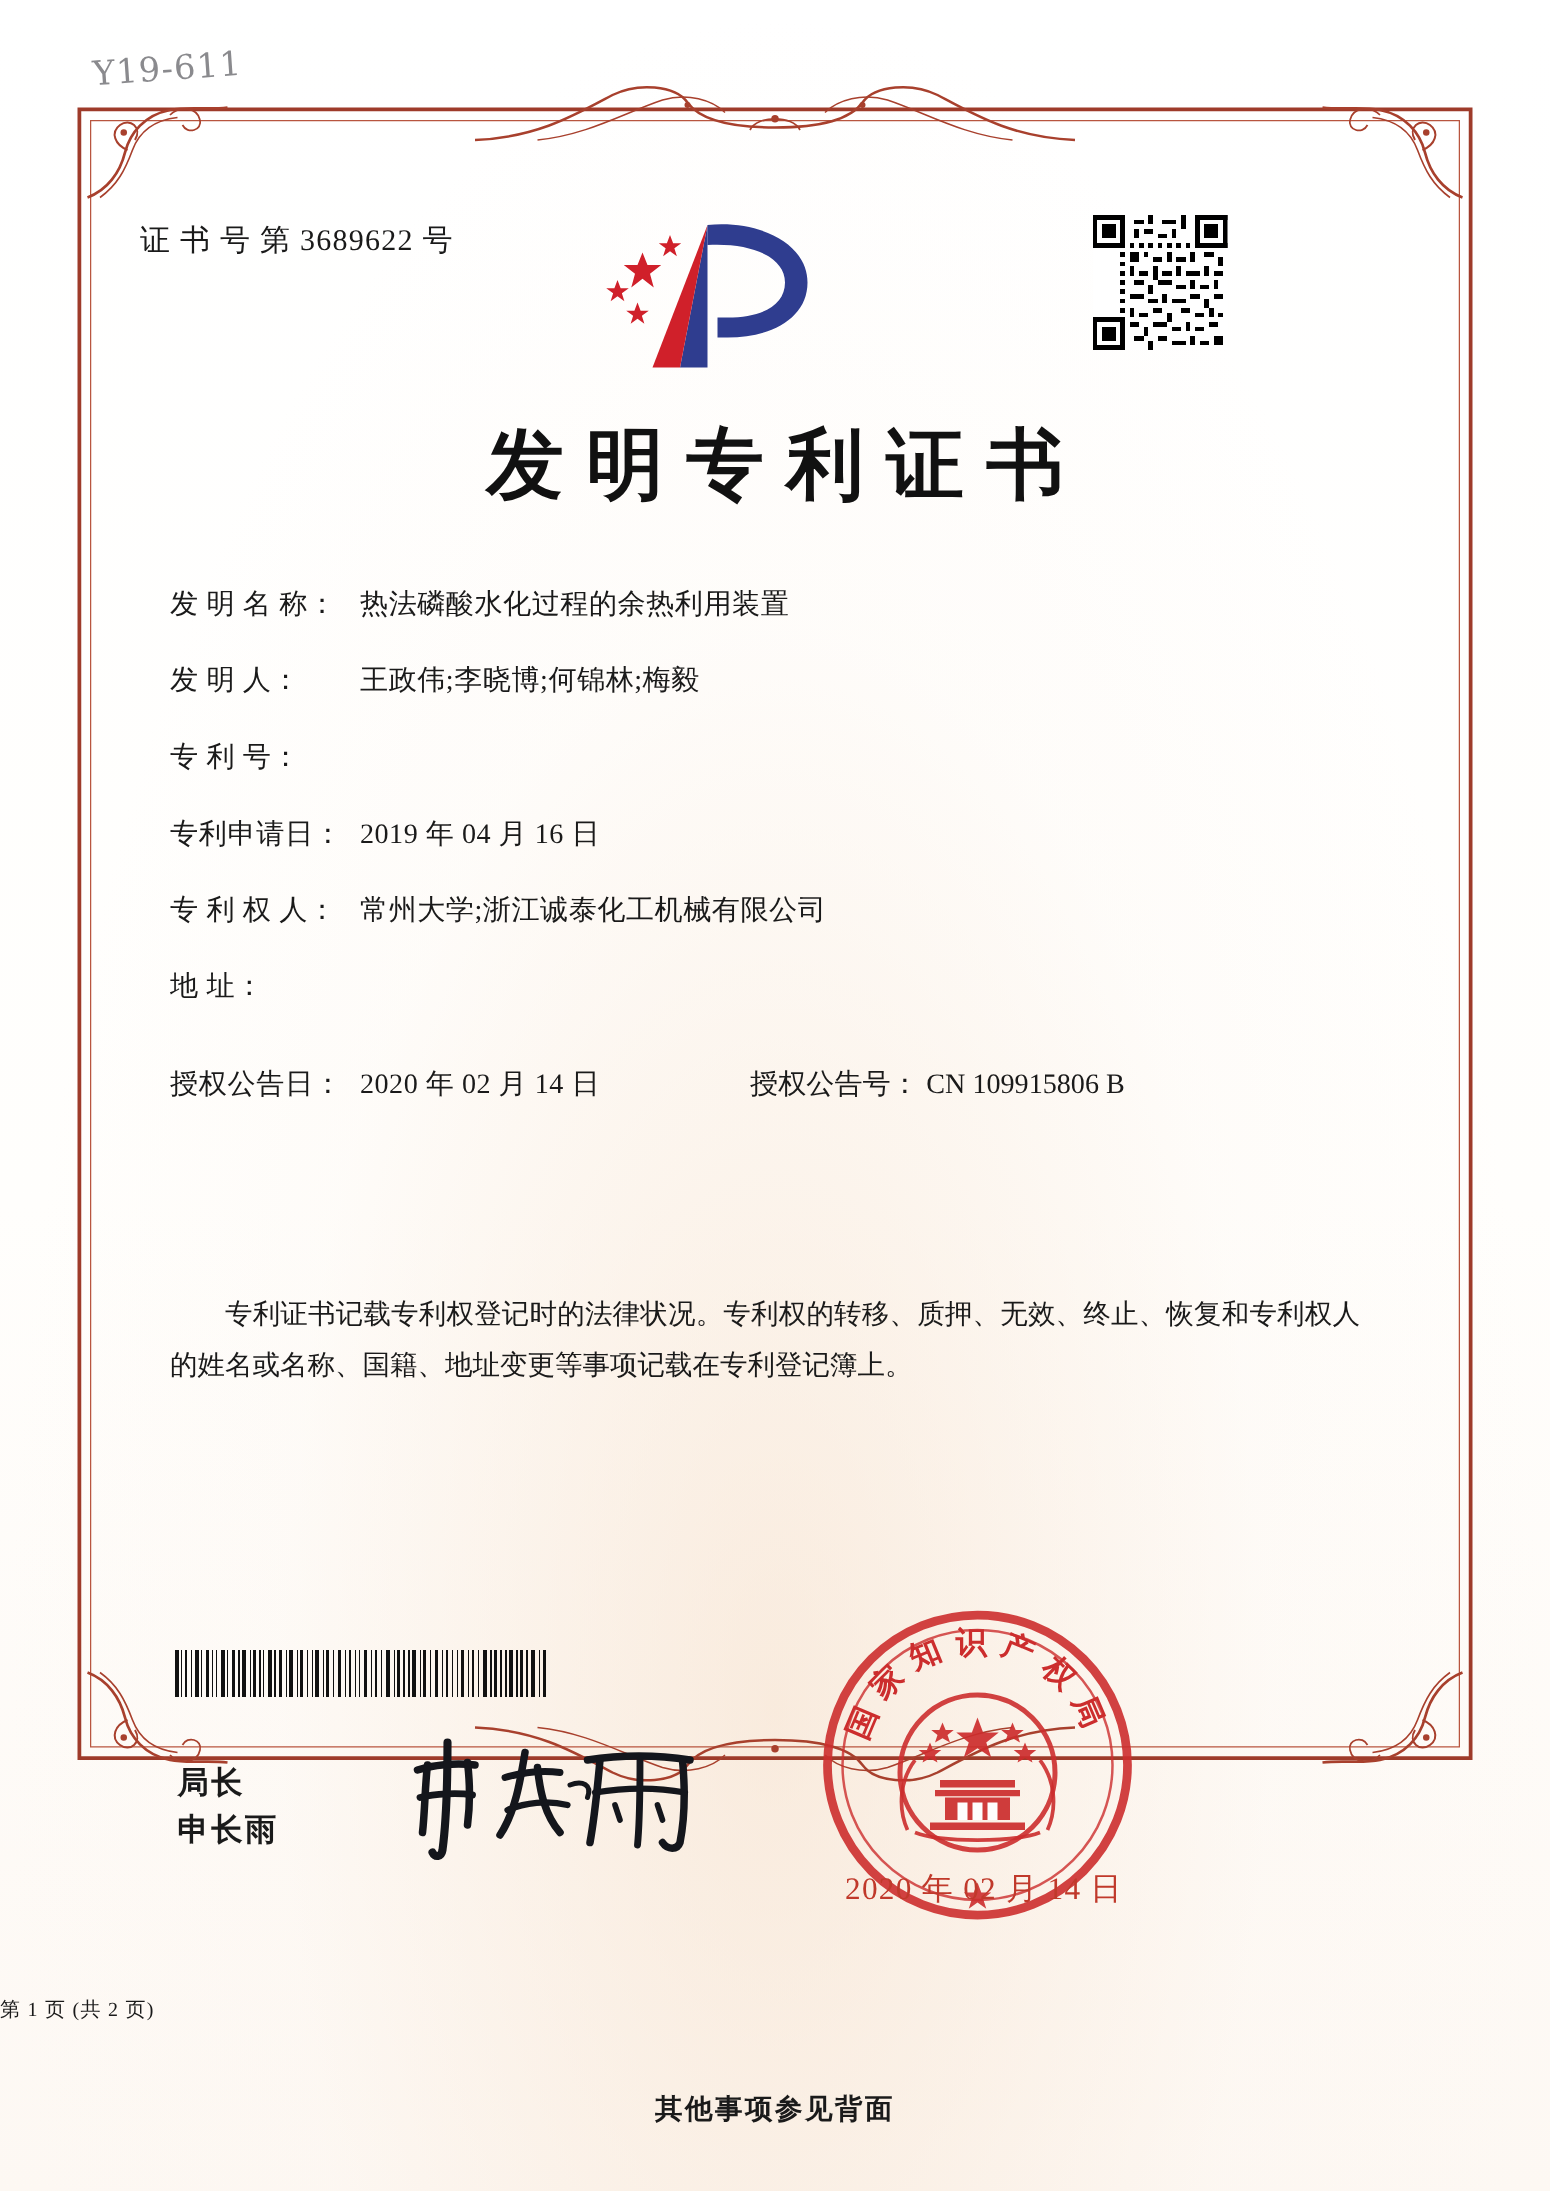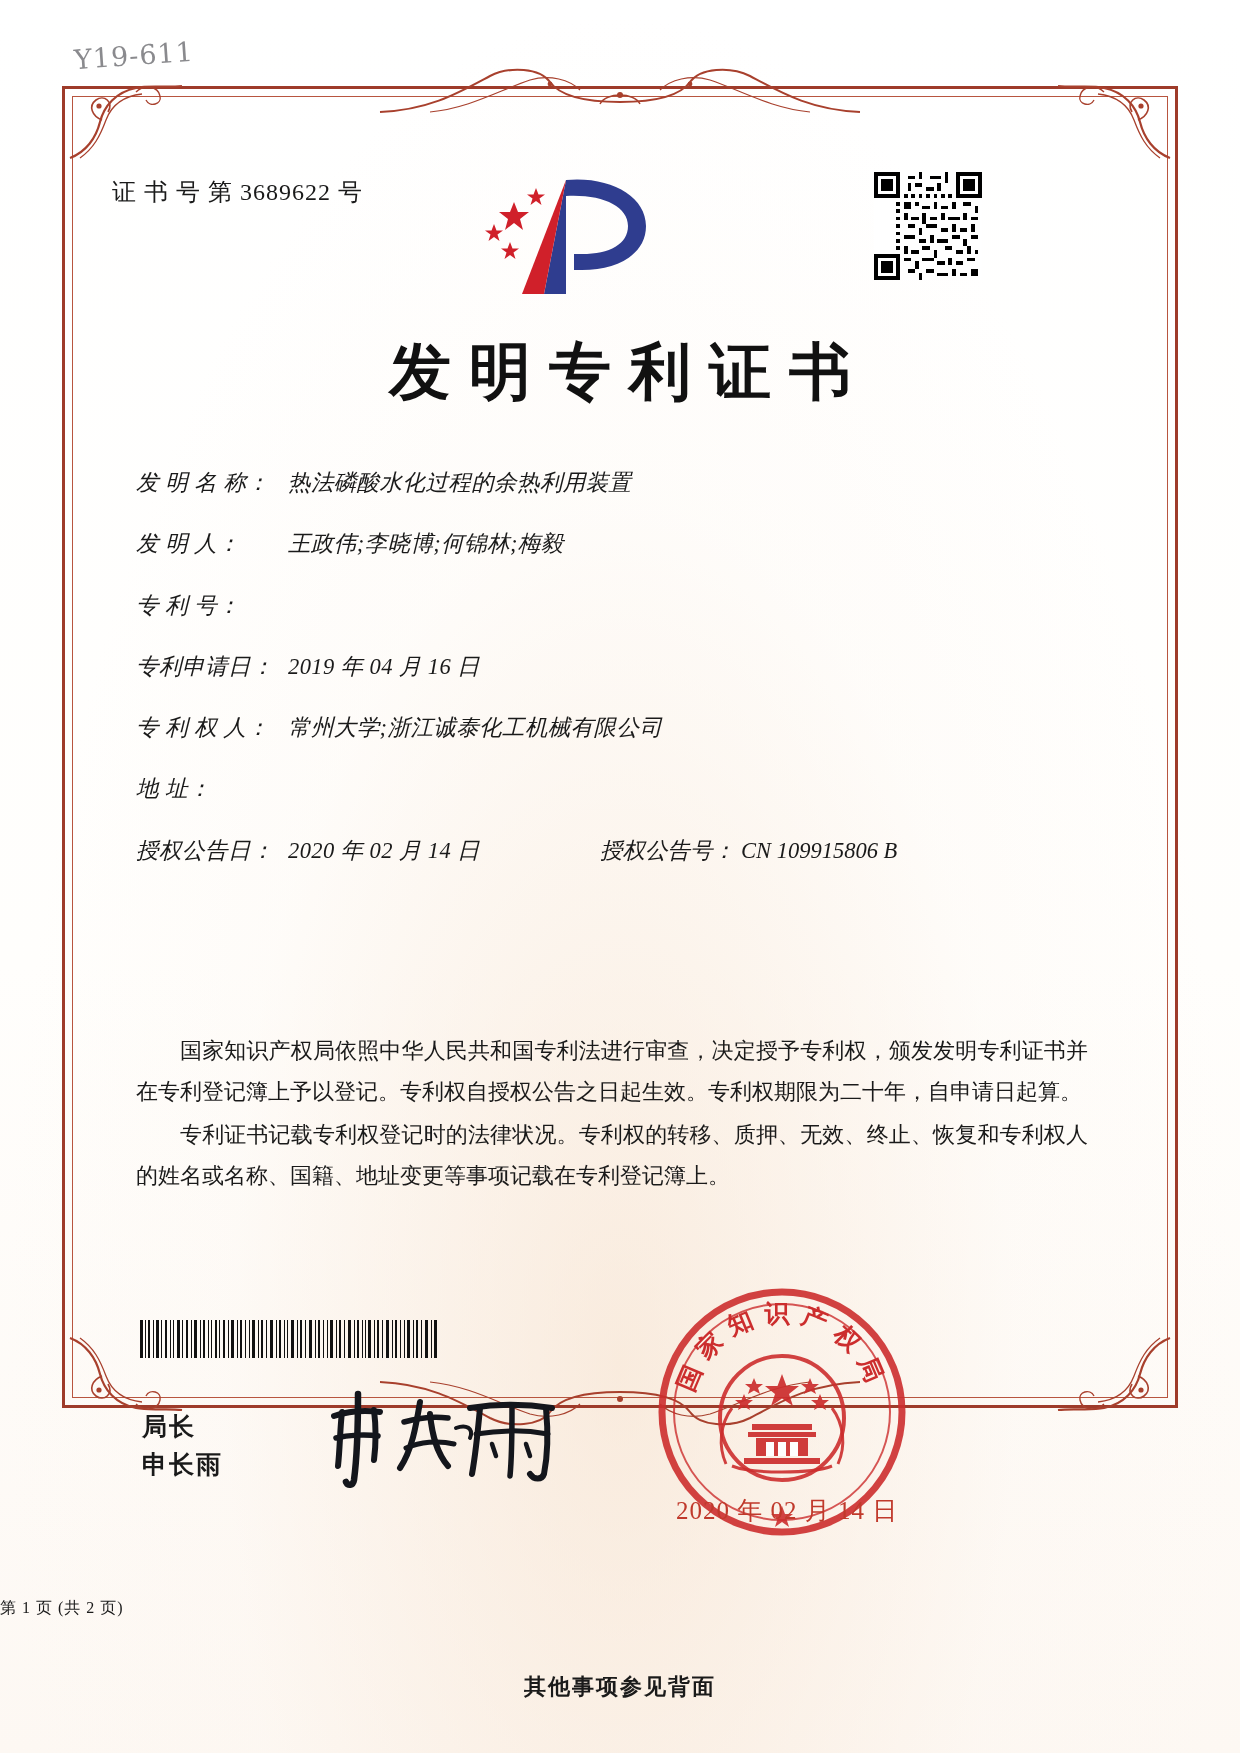--- a/index.html
+++ b/index.html
@@ -141,40 +141,40 @@
     left: 136px;
     top: 468px;
     width: 980px;
     font-size: 22.5px;
   }
   .field-row {
     display: flex;
     align-items: baseline;
     margin-bottom: 32px;
     line-height: 1.3;
-    font-style: italic;
   }
   .field-label {
     width: 152px;
     flex: 0 0 152px;
     white-space: nowrap;
     letter-spacing: 0.5px;
   }
   .field-label.spread {
     display: inline-flex;
     justify-content: space-between;
   }
   .field-value {
     flex: 1;
     letter-spacing: 0.4px;
   }
   .field-row.inline-two .field-value { flex: 0 0 auto; }
   .second-label {
     margin-left: 120px;
     white-space: nowrap;
+    margin-top: 16px;
   }
   .second-value { margin-left: 6px; white-space: nowrap; text-align: right; }
 
   
   .paras {
     position: absolute;
     left: 136px;
     top: 1030px;
     width: 952px;
     font-size: 22px;
@@ -467,21 +467,20 @@
     </div>
     <div class="field-row inline-two">
       <span class="field-label">授权公告日：</span>
       <span class="field-value">2020 年 02 月 14 日</span>
       <span class="second-label">授权公告号：</span>
       <span class="second-value">CN 109915806 B</span>
     </div>
   </div>
 
   <div class="paras">
-    <p>国家知识产权局依照中华人民共和国专利法进行审查，决定授予专利权，颁发发明专利证书并在专利登记簿上予以登记。专利权自授权公告之日起生效。专利权期限为二十年，自申请日起算。</p>
     <p>专利证书记载专利权登记时的法律状况。专利权的转移、质押、无效、终止、恢复和专利权人的姓名或名称、国籍、地址变更等事项记载在专利登记簿上。</p>
   </div>
 
   <div class="barcode">
     <svg viewBox="0 0 300 38" shape-rendering="crispEdges">
       <g fill="#111">
         <rect x="0" y="0" width="3" height="38"></rect>
           <rect x="5" y="0" width="1" height="38"></rect>
         <rect x="8" y="0" width="2" height="38"></rect>
           <rect x="13" y="0" width="1" height="38"></rect>

